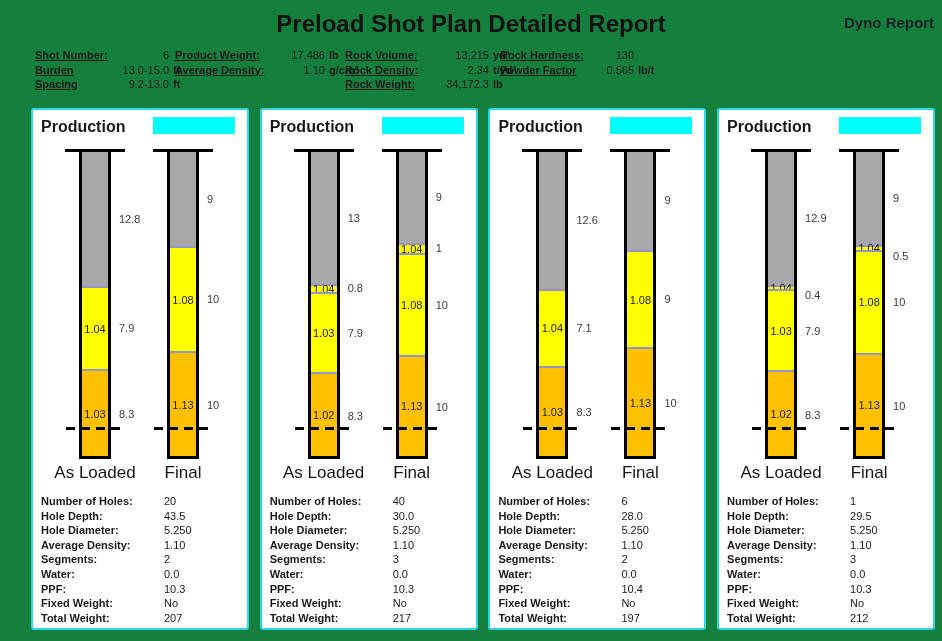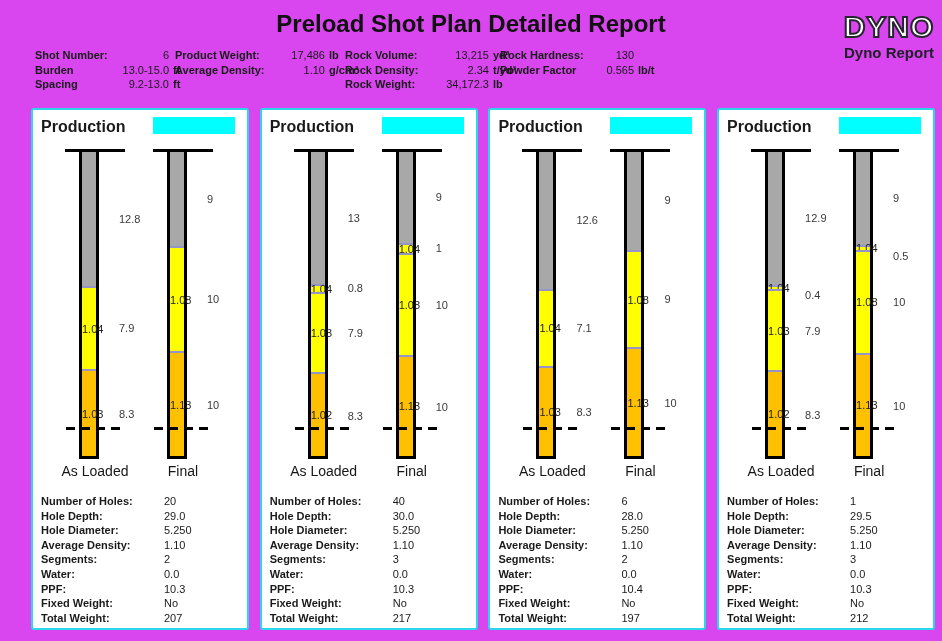--- a/index.html
+++ b/index.html
@@ -1,66 +1,65 @@
 <!DOCTYPE html>
 <html><head>
 <meta charset="utf-8">
 <style>
   * { margin:0; padding:0; box-sizing:border-box; }
   html,body { background:#fff; }
   body { font-family:"Liberation Sans", sans-serif; color:#1a1a1a; }
-  #canvas { position:relative; width:942px; height:641px; background:#d946ef; overflow:hidden; }
+  #canvas { position:relative; width:942px; height:641px; background:#15803d; overflow:hidden; }
 
   .title { position:absolute; top:10px; left:0; width:942px; text-align:center;
            font-size:24px; font-weight:700; color:#111; }
 
   .logo { position:absolute; left:838px; top:12px; width:102px; text-align:center; }
   .logo-brand { font-size:30px; font-weight:900; letter-spacing:1px; color:#fff;
                 -webkit-text-stroke:2px #26262e; line-height:30px; }
   .logo-name { font-size:15px; font-weight:700; color:#1f1f28; margin-top:2px; }
 
   .hdr { position:absolute; left:35px; top:48px; width:640px; height:44px; font-size:11px; }
   .hdr-group { position:absolute; top:0; }
   .hdr-row { display:grid; column-gap:4px; line-height:14.5px; }
-  .hdr-label { font-weight:700; white-space:nowrap; }
+  .hdr-label { font-weight:700; white-space:nowrap;text-decoration:underline; }
   .hdr-value { text-align:right; white-space:nowrap; }
   .hdr-unit { font-weight:700; white-space:nowrap; }
 
   .panel { position:absolute; top:108px; width:218px; height:522px;
            border:2px solid #2bd8e9; border-radius:3px; background:#fff; }
   .prod-label { position:absolute; left:8px; top:8px; font-size:16px; font-weight:700; }
   .hl-bar { position:absolute; left:120px; top:7px; width:82px; height:17px; }
 
   .hole { position:absolute; top:39px; width:110px; height:348px; }
   .crossbar { position:absolute; top:0; left:25px; width:60px; height:3px; background:#000; }
-  .tube { position:absolute; top:3px; left:39px; width:20px; height:307px;
+  .tube { position:absolute; top:3px; left:39px; width:32px; height:307px;
           border-left:3px solid #000; border-right:3px solid #000; border-bottom:3px solid #000;
           display:flex; flex-direction:column; }
   .seg { position:relative; width:100%; }
   .seg-sep { border-top:2px solid #9494c8; }
   .dens-label { position:absolute; left:0; right:0; top:50%; transform:translateY(-50%);
                 text-align:center; font-size:11px; color:#222; line-height:11px; }
   .len-label { position:absolute; left:79px; width:34px; font-size:11px; color:#3a3a3a; }
   .grade-line { position:absolute; left:26px; width:58px; height:3px; top:278px;
                 background:repeating-linear-gradient(90deg,#000 0 9px,transparent 9px 15px); }
   .hole-name { position:absolute; left:0; top:314px; width:110px; text-align:center;
-               font-size:14px; color:#161616; }
+               font-size:17px; color:#161616; }
 
   .stats { position:absolute; left:8px; top:384px; width:200px; font-size:11px; }
   .stat-row { display:flex; line-height:14.6px; }
   .stat-label { font-weight:700; width:123px; }
   .stat-value { }
 </style>
 </head>
 <body>
 
 <div id="canvas">
   <div class="title">Preload Shot Plan Detailed Report</div>
   <div class="logo">
-    <div class="logo-brand">DYNO</div>
     <div class="logo-name">Dyno Report</div>
   </div>
   <div class="hdr">
       <div class="hdr-group" style="left: 0px;">
         <div class="hdr-row" style="grid-template-columns: 76px 54px auto;">
           <div class="hdr-label">Shot Number:</div>
           <div class="hdr-value">6</div>
           <div class="hdr-unit"></div>
         </div>
         <div class="hdr-row" style="grid-template-columns: 76px 54px auto;">
@@ -156,21 +155,21 @@
             <div class="hole-name">Final</div>
           </div>
         </div>
     <div class="stats">
           <div class="stat-row">
             <div class="stat-label">Number of Holes:</div>
             <div class="stat-value">20</div>
           </div>
           <div class="stat-row">
             <div class="stat-label">Hole Depth:</div>
-            <div class="stat-value">29.0</div>
+            <div class="stat-value">43.5</div>
           </div>
           <div class="stat-row">
             <div class="stat-label">Hole Diameter:</div>
             <div class="stat-value">5.250</div>
           </div>
           <div class="stat-row">
             <div class="stat-label">Average Density:</div>
             <div class="stat-value">1.10</div>
           </div>
           <div class="stat-row">

